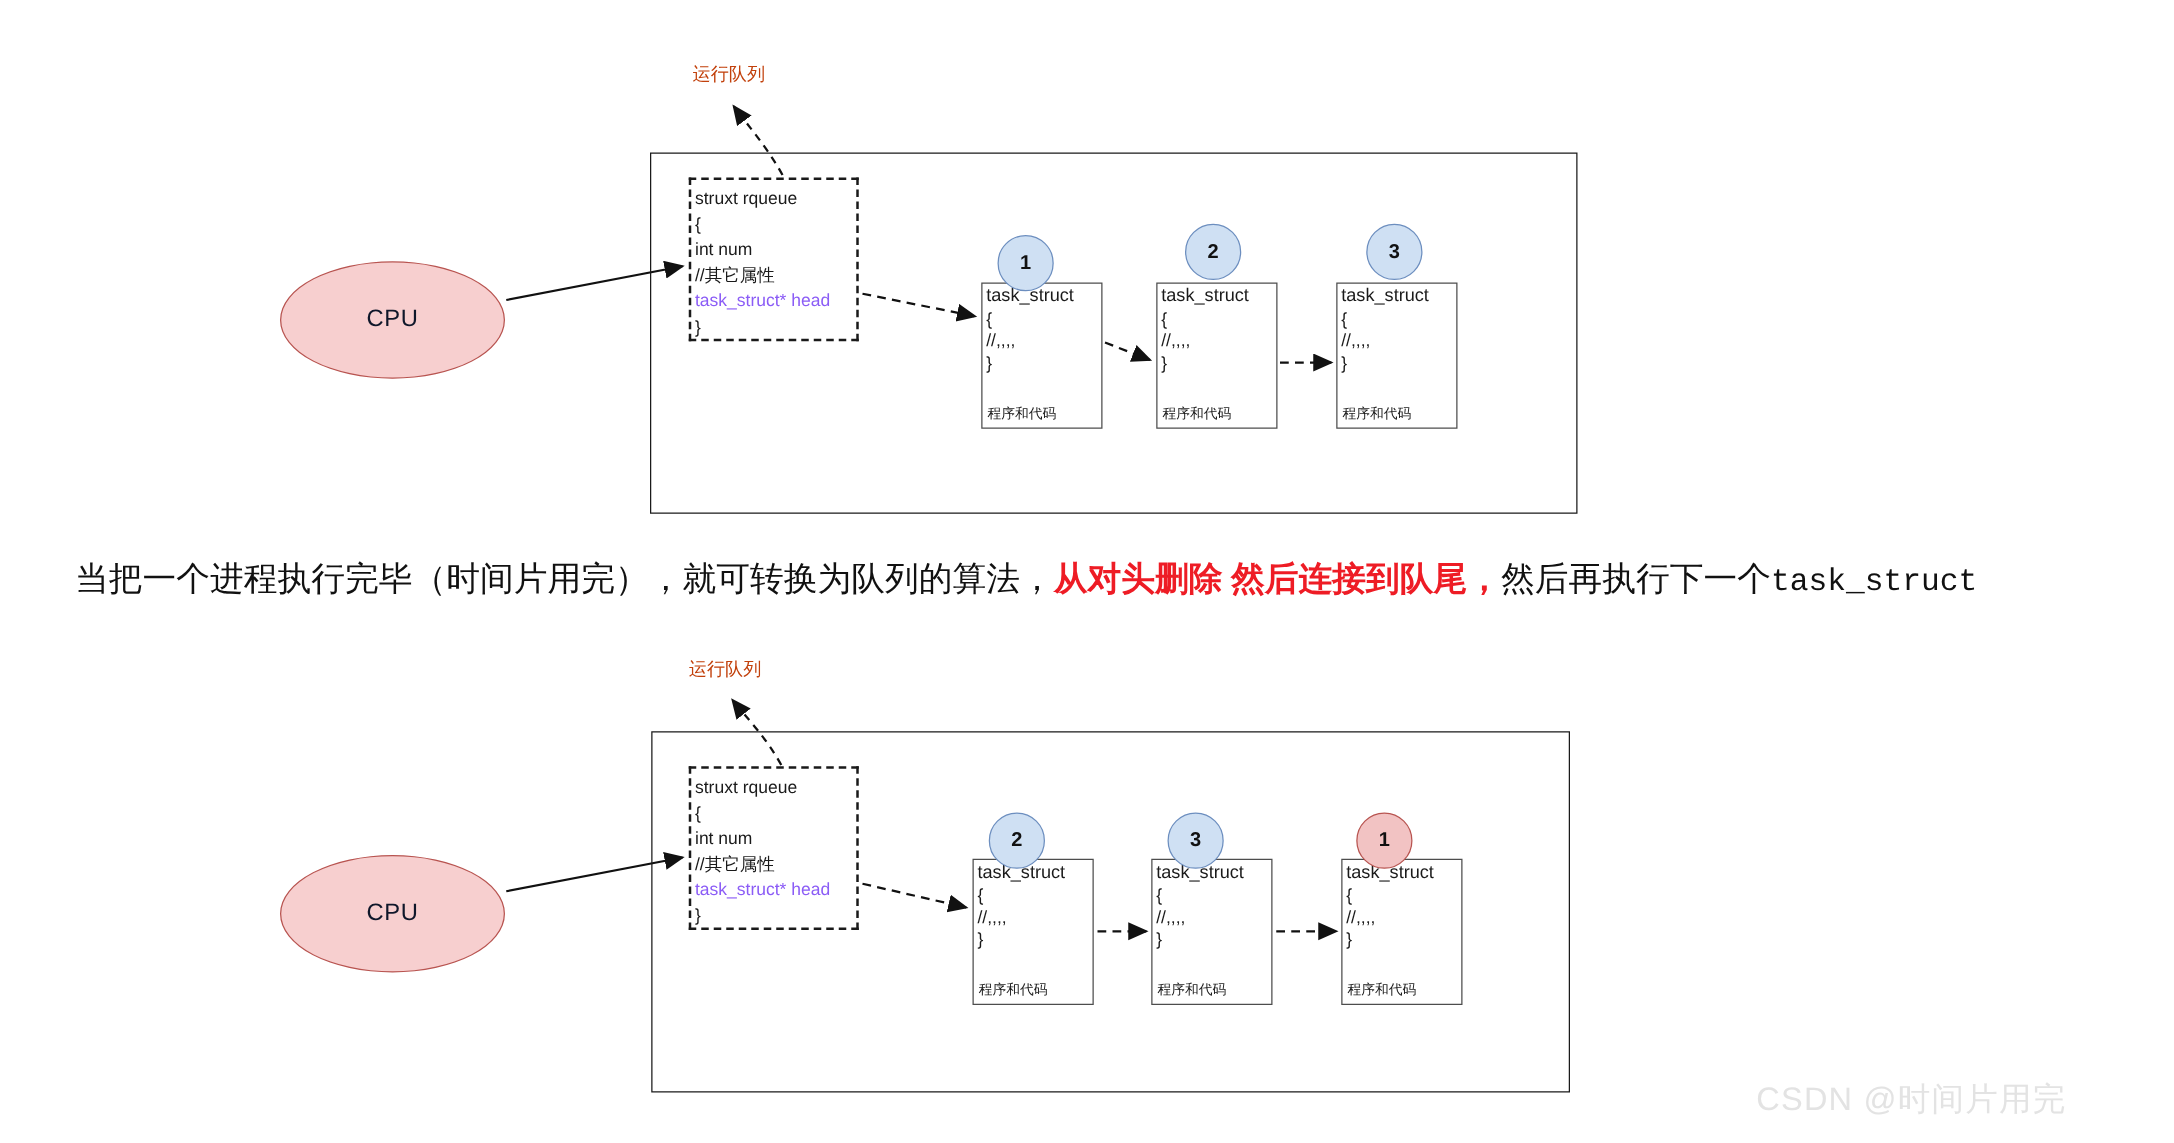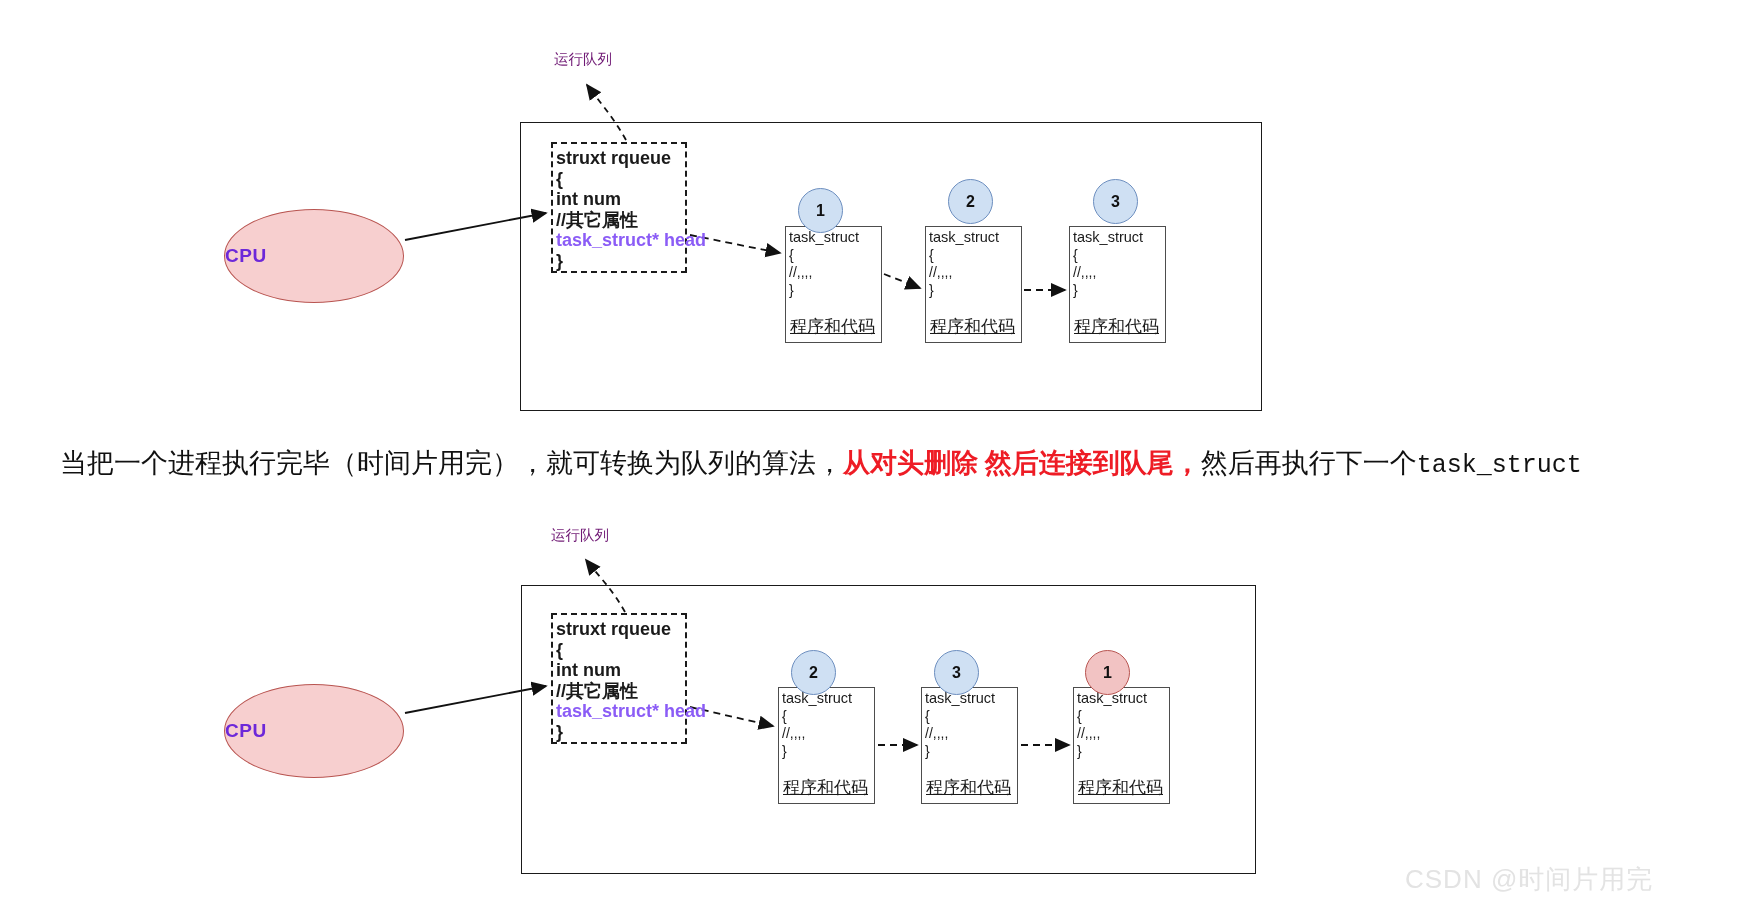--- a/index.html
+++ b/index.html
@@ -42,47 +42,45 @@
   .cpu-ellipse {
     position: absolute;
     width: 180px;
     height: 94px;
     border-radius: 50%;
     background: #f7cfcf;
     border: 1.5px solid #b85450;
     box-sizing: border-box;
     display: flex;
     align-items: center;
-    justify-content: flex-start;
+    justify-content: center;
     font-size: 19px;
-    color: #6d28d9;
+    color: #0f172a;
     letter-spacing: 0.5px;
-    font-weight: bold;
   }
   #cpu-top    { left: 224px; top: 209px; }
   #cpu-bottom { left: 224px; top: 684px; }
 
   
   .rqueue-box {
     position: absolute;
     width: 136px;
     height: 131px;
     border: 2px dashed #1a1a1a;
     box-sizing: border-box;
     background: transparent;
     padding: 4px 0 0 3px;
   }
   #rqueue-top    { left: 551px; top: 142px; }
   #rqueue-bottom { left: 551px; top: 613px; }
   .rq-line {
-    font-size: 18px;
+    font-size: 14px;
     line-height: 20.5px;
     color: #1a1a1a;
     white-space: nowrap;
-    font-weight: bold;
   }
   .rq-line.red { color: #8b5cf6; }
 
   
   .task-box {
     position: absolute;
     width: 97px;
     height: 117px;
     border: 1.6px solid #4d4d4d;
     background: #ffffff;
@@ -94,24 +92,23 @@
     font-size: 14px;
     line-height: 17.5px;
     color: #1a1a1a;
     white-space: nowrap;
   }
   .task-box .t-line.lbl { font-size: 14.5px; }
   .task-box .t-footer {
     position: absolute;
     left: 4px;
     bottom: 4px;
-    font-size: 17px;
+    font-size: 11px;
     color: #1a1a1a;
     white-space: nowrap;
-    text-decoration: underline;
   }
 
   
   #task-top-1 { left: 785px; top: 226px; }
   #task-top-2 { left: 925px; top: 226px; }
   #task-top-3 { left: 1069px; top: 226px; }
   
   #task-bot-1 { left: 778px; top: 687px; }
   #task-bot-2 { left: 921px; top: 687px; }
   #task-bot-3 { left: 1073px; top: 687px; }
@@ -138,21 +135,21 @@
   #badge-top-2 { left: 948px; top: 179px; }
   #badge-top-3 { left: 1093px; top: 179px; }
   #badge-bot-1 { left: 791px; top: 650px; }
   #badge-bot-2 { left: 934px; top: 650px; }
   #badge-bot-3 { left: 1085px; top: 650px; }
 
   
   .queue-label {
     position: absolute;
     font-size: 14.5px;
-    color: #701a75;
+    color: #c2410c;
     white-space: nowrap;
   }
   #queue-label-top    { left: 554px; top: 50px; }
   #queue-label-bottom { left: 551px; top: 526px; }
 
   
   #caption-line {
     position: absolute;
     left: 60px;
     top: 445px;

